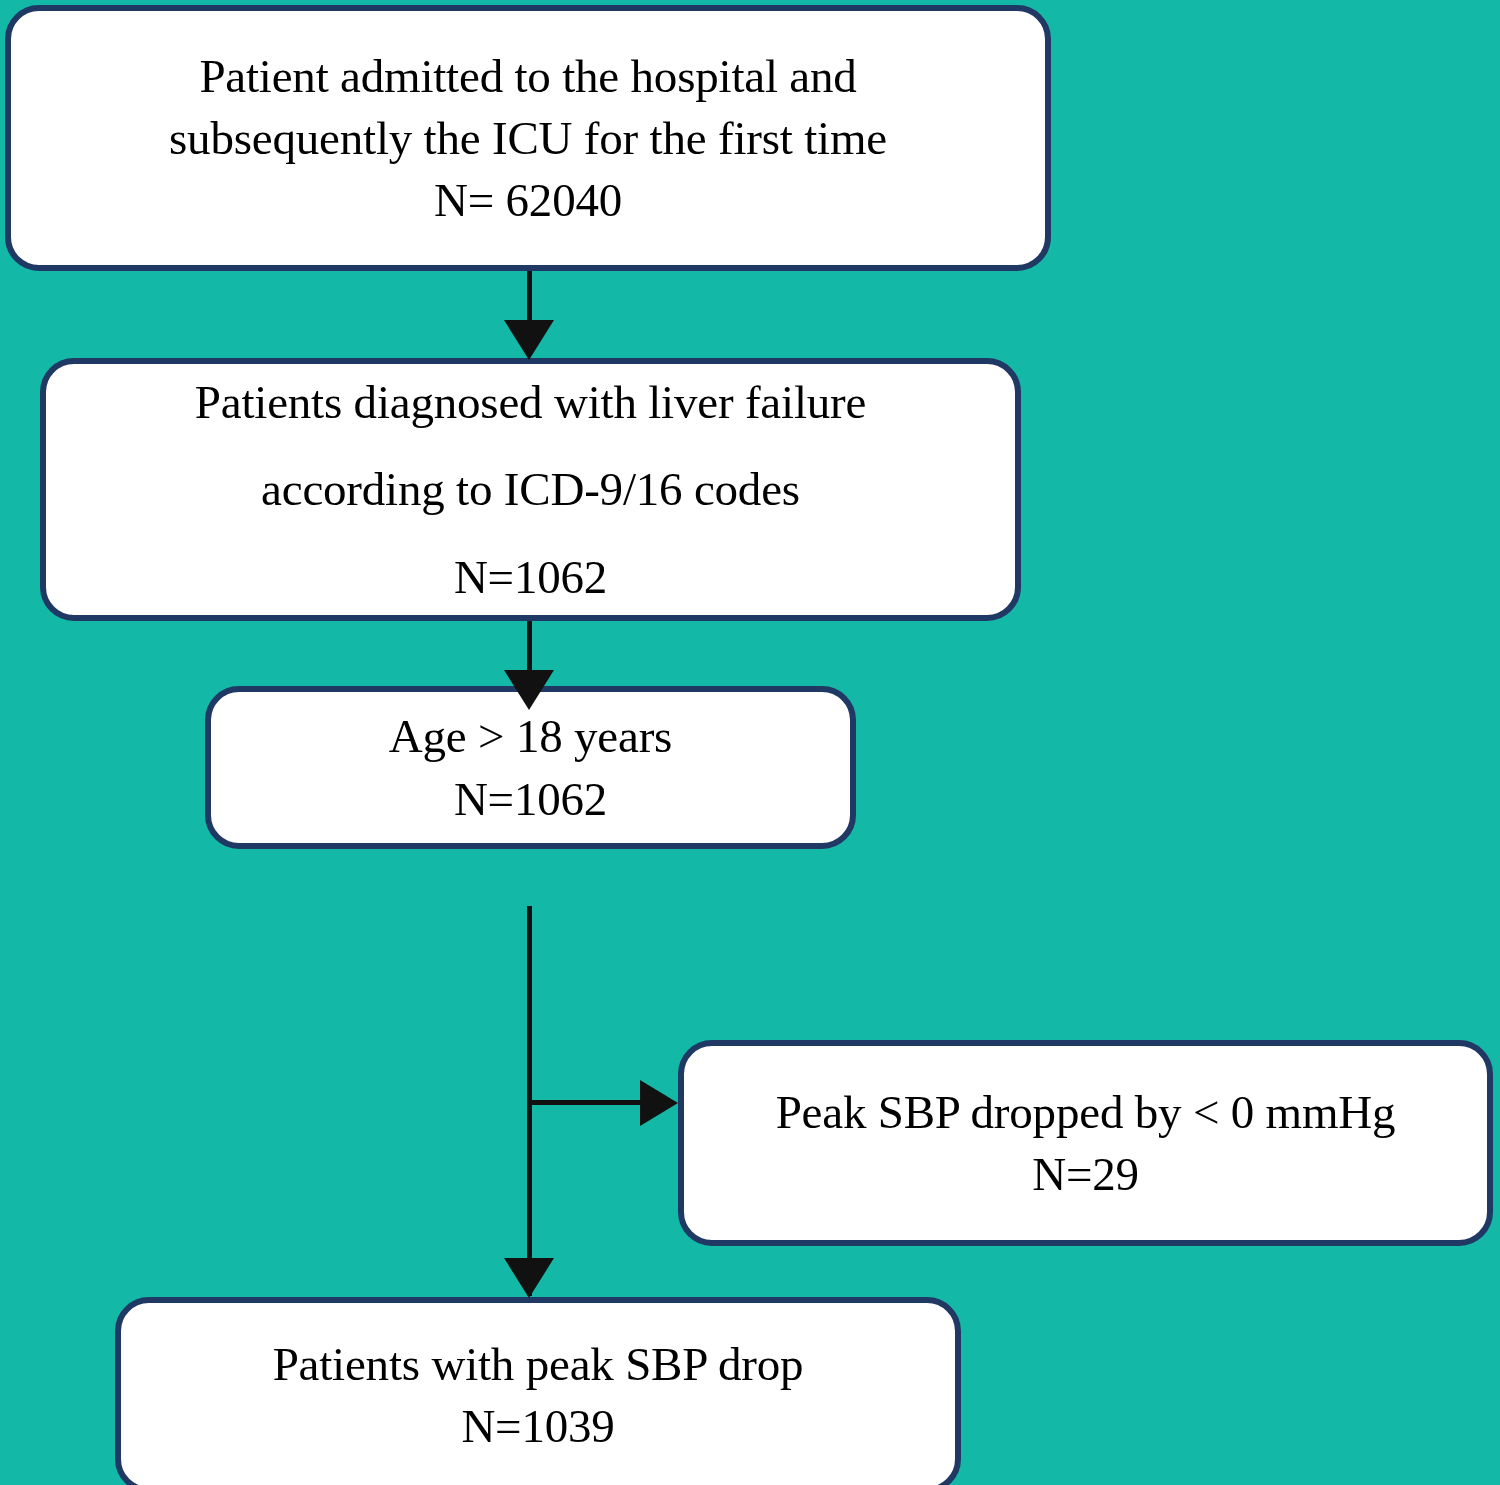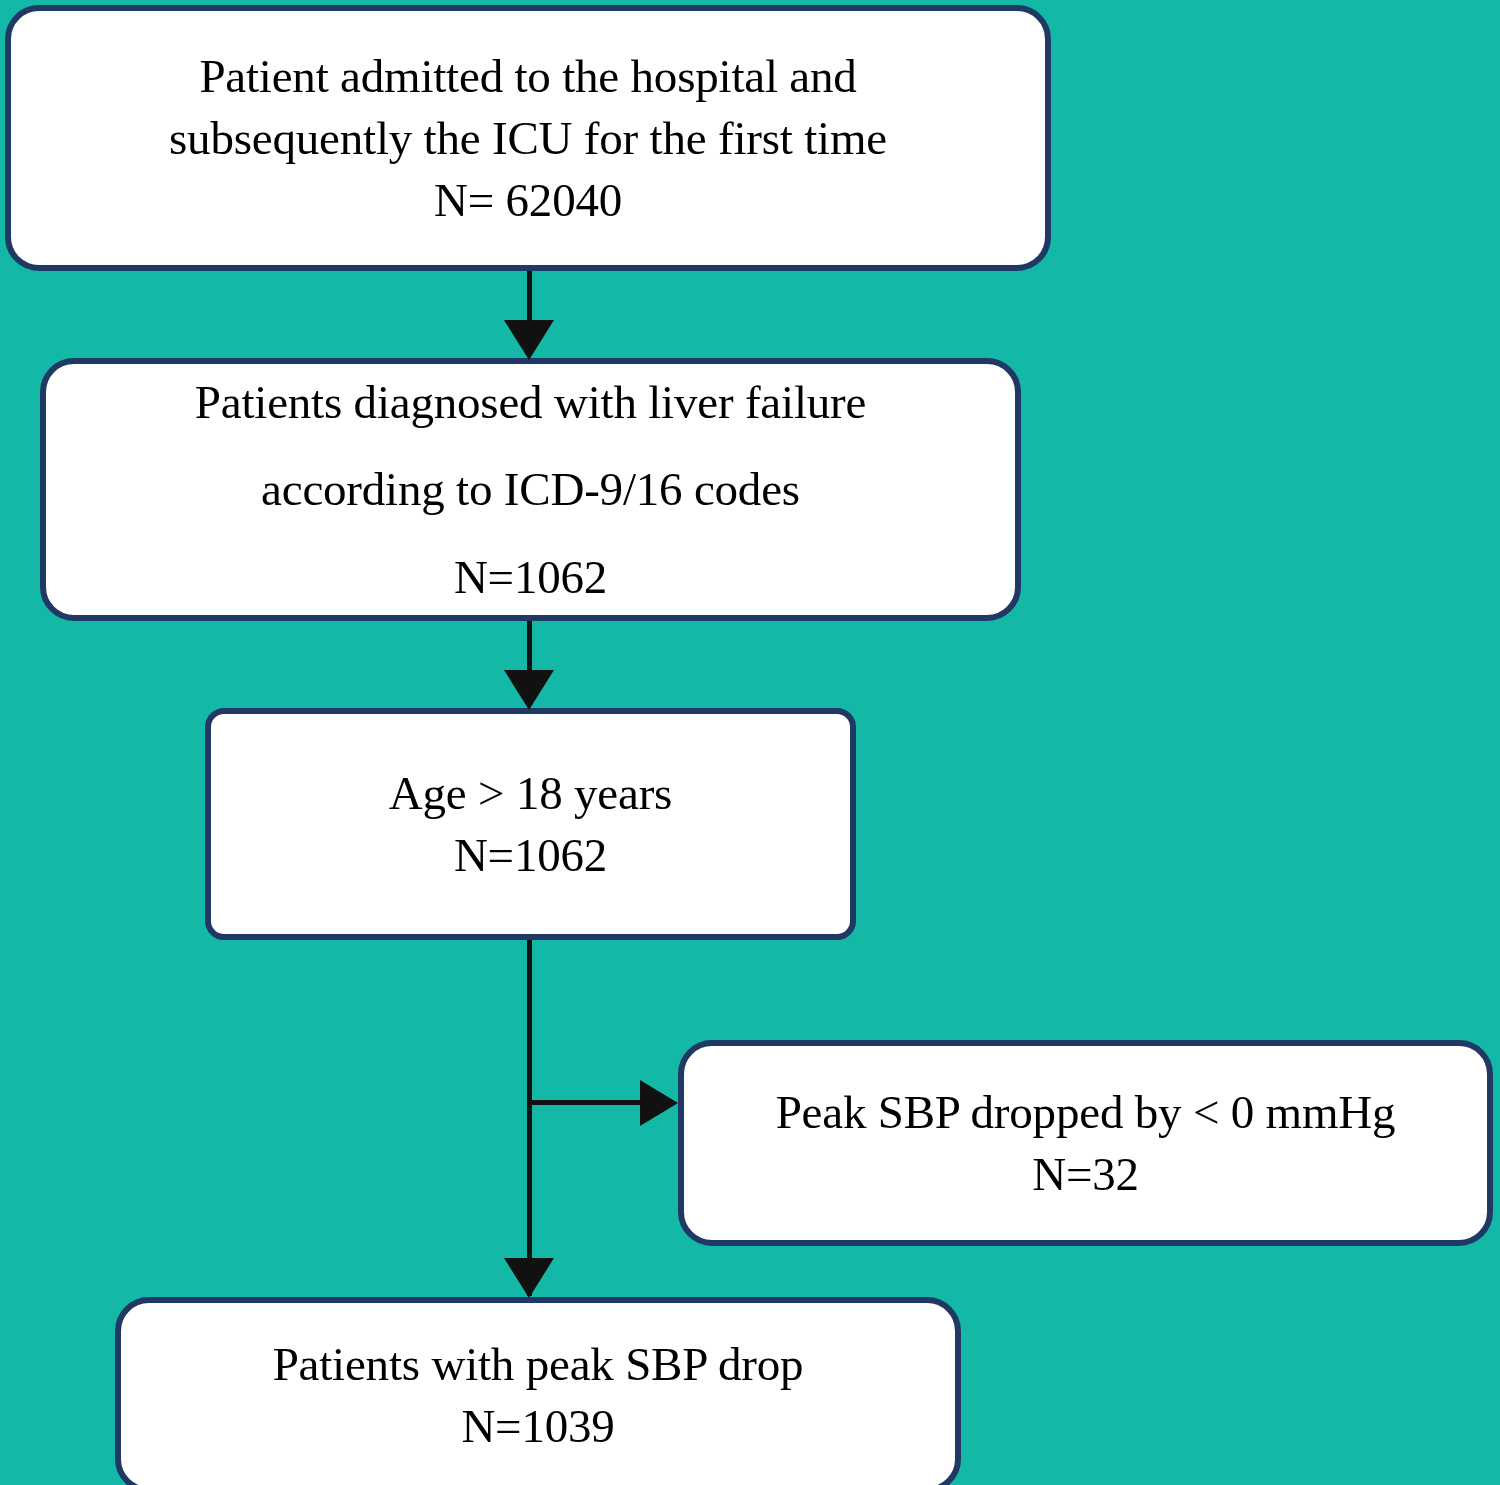--- a/index.html
+++ b/index.html
@@ -34,21 +34,21 @@
   .node .line {
     display: block;
     font-size: 47px;
     line-height: 1.32;
     letter-spacing: -0.2px;
     white-space: nowrap;
   }
   
   #node-admitted   { left: 5px;   top: 5px;    width: 1046px; height: 266px; }
   #node-liver      { left: 40px;  top: 358px;  width: 981px;  height: 263px; gap: 25px; }
-  #node-age        { left: 205px; top: 708px;  width: 651px;  height: 232px; border-radius: 19px; }
+  #node-age        { left: 205px; top: 686px;  width: 651px;  height: 163px; }
   #node-excluded   { left: 678px; top: 1000px; width: 815px;  height: 206px; margin-top: 40px; }
   #node-final      { left: 115px; top: 1297px; width: 846px;  height: 196px; }
 
   
   .conn-v {
     position: absolute;
     width: 5px;
     background: #111111;
     z-index: 2;
   }
@@ -119,21 +119,21 @@
   </div>
 
   <div class="conn-v" id="conn3-line"></div>
   <div class="arrow-down" id="conn3-head"></div>
 
   <div class="conn-h" id="conn4-line"></div>
   <div class="arrow-right" id="conn4-head"></div>
 
   <div class="node" id="node-excluded">
     <span class="line">Peak SBP dropped by &lt; 0 mmHg</span>
-    <span class="line">N=32</span>
+    <span class="line">N=29</span>
   </div>
 
   <div class="node" id="node-final">
     <span class="line">Patients with peak SBP drop</span>
     <span class="line">N=1039</span>
   </div>
 
 </div>
 
 </body></html>

